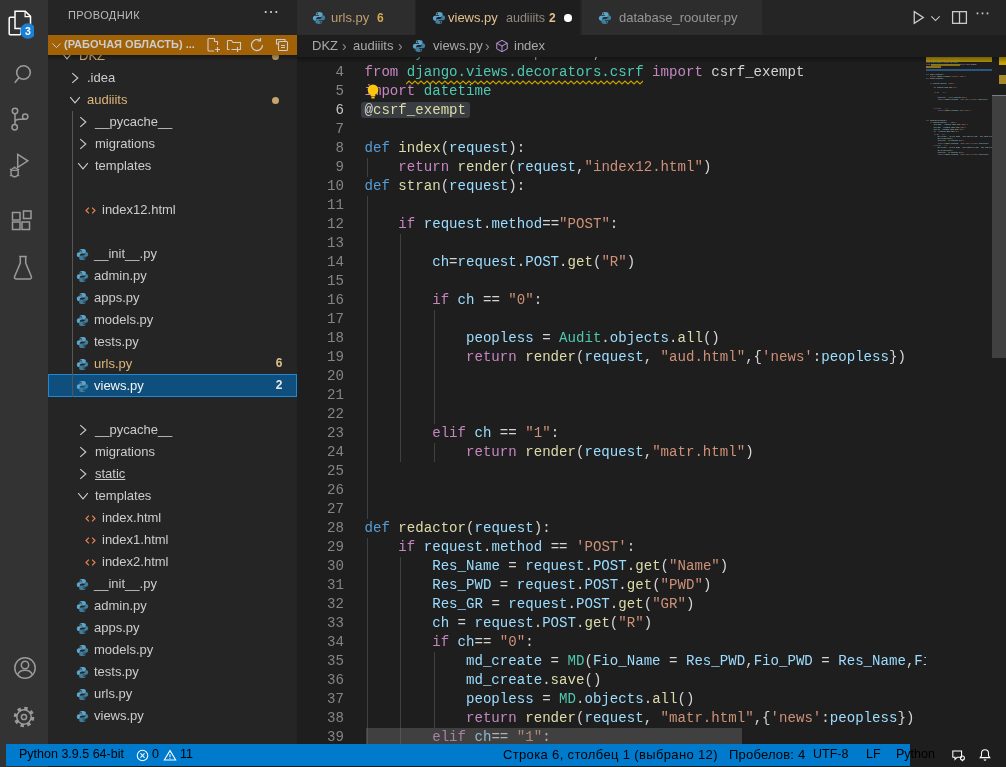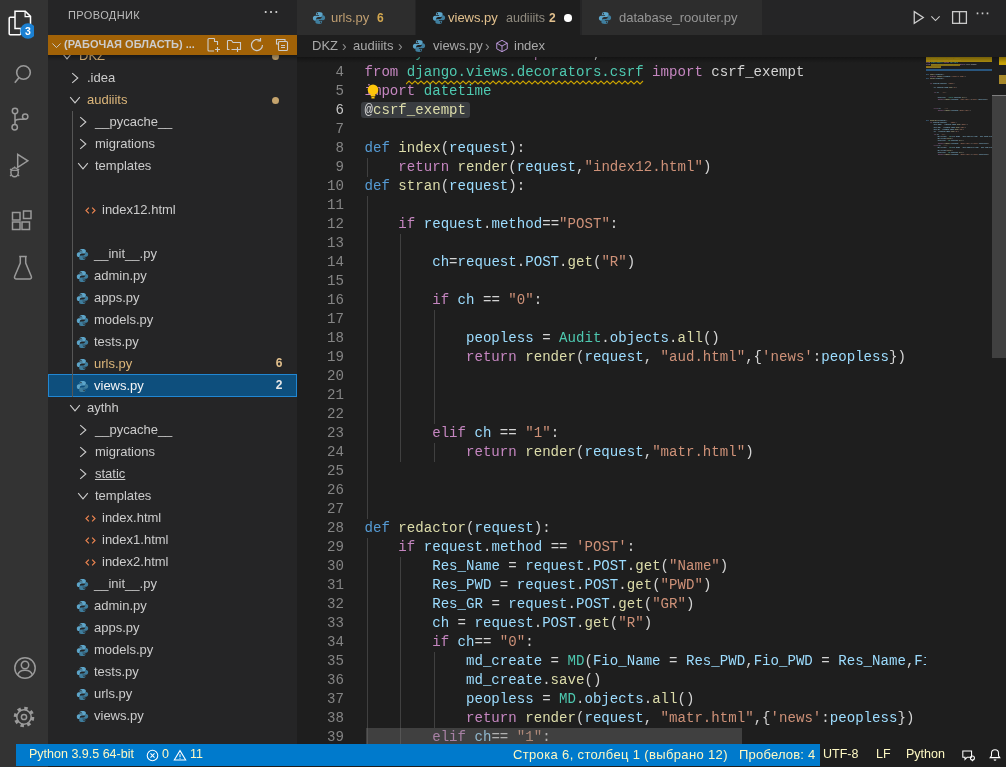--- a/index.html
+++ b/index.html
@@ -66,21 +66,21 @@
 #mmc { position:absolute; left:0; top:0; transform:scale(0.1147,0.1211); transform-origin:0 0; width:5800px; }
 .mm { position:relative; height:19px; font-family:"Liberation Mono", monospace; font-size:14.1px; line-height:19px; white-space:pre; color:#d4d4d4; }
 .mbar { position:absolute; z-index:2; }
 
 
 #vscroll { position:absolute; left:992px; top:57px; width:14px; height:688px; }
 #vthumb { position:absolute; left:0; top:38px; width:14px; height:263px; background:rgba(121,121,121,0.38); border-top:1px solid rgba(170,170,170,0.6); }
 .mark { position:absolute; left:1006px; width:7px; background:#c8a206; }
 
 
-#status { position:absolute; left:16px; top:744px; width:804px; height:22px; background:#007acc; color:#fef9c3; font-size:12.5px; }
+#status { position:absolute; left:6px; top:744px; width:904px; height:22px; background:#007acc; color:#000000; font-size:12.5px; }
 #status span { position:absolute; top:3px; white-space:nowrap; }
 #status svg { position:absolute; }
 </style>
 </head>
 <body>
 <div id="root">
 
 <div id="actbar">
 <svg style="position:absolute;left:8px;top:10px;width:26px;height:30px" viewBox="0 0 26 30">
   <rect x="1.2" y="7.2" width="11.5" height="17.5" rx="1" fill="none" stroke="#ffffff" stroke-width="1.5"></rect>
@@ -232,26 +232,20 @@
         </div>
   <div class="row" style="top:375px">
           <svg class="fic" style="left:28px" viewBox="0 0 16 16">
             <path fill="#5da5c9" d="M7.9 1.2c-2.3 0-3.4.8-3.4 2v1.5h3.6v.6H3.4C2 5.3 1 6.4 1 8.2s1 2.9 2.4 2.9h1.3V9.3c0-1.3 1.1-2.4 2.4-2.4h3c1.1 0 2-.9 2-2V3.2c0-1.2-1.5-2-4.2-2z"></path>
             <path fill="#3f7e9e" d="M8.1 14.8c2.3 0 3.4-.8 3.4-2v-1.5H7.9v-.6h4.7c1.4 0 2.4-1.1 2.4-2.9s-1-2.9-2.4-2.9h-1.3v1.8c0 1.3-1.1 2.4-2.4 2.4h-3c-1.1 0-2 .9-2 2v1.7c0 1.2 1.5 2 4.2 2z"></path>
             <circle cx="6.1" cy="3.1" r="0.8" fill="#252526"></circle>
             <circle cx="9.9" cy="12.9" r="0.8" fill="#252526"></circle>
           </svg>
           <span class="lbl" style="left:46px;color:#f5f5f5;">views.py</span>
           <span class="badge" style="color:#e8e8e8">2</span>
-        </div>
-  <div class="row" style="top:397px">
-          <svg class="tw" style="left:19px" viewBox="0 0 16 16" fill="none" stroke="#cccccc" stroke-width="1.1">
-            <path d="M3.2 5.2 L8 10.8 L12.8 5.2"></path>
-          </svg>
-          <span class="lbl" style="left:39px;">aythh</span>
         </div>
   <div class="row" style="top:419px">
           <svg class="tw" style="left:27px" viewBox="0 0 16 16" fill="none" stroke="#cccccc" stroke-width="1.1">
             <path d="M5.2 3.2 L10.8 8 L5.2 12.8"></path>
           </svg>
           <span class="lbl" style="left:47px;">__pycache__</span>
         </div>
   <div class="row" style="top:441px">
           <svg class="tw" style="left:27px" viewBox="0 0 16 16" fill="none" stroke="#cccccc" stroke-width="1.1">
             <path d="M5.2 3.2 L10.8 8 L5.2 12.8"></path>

